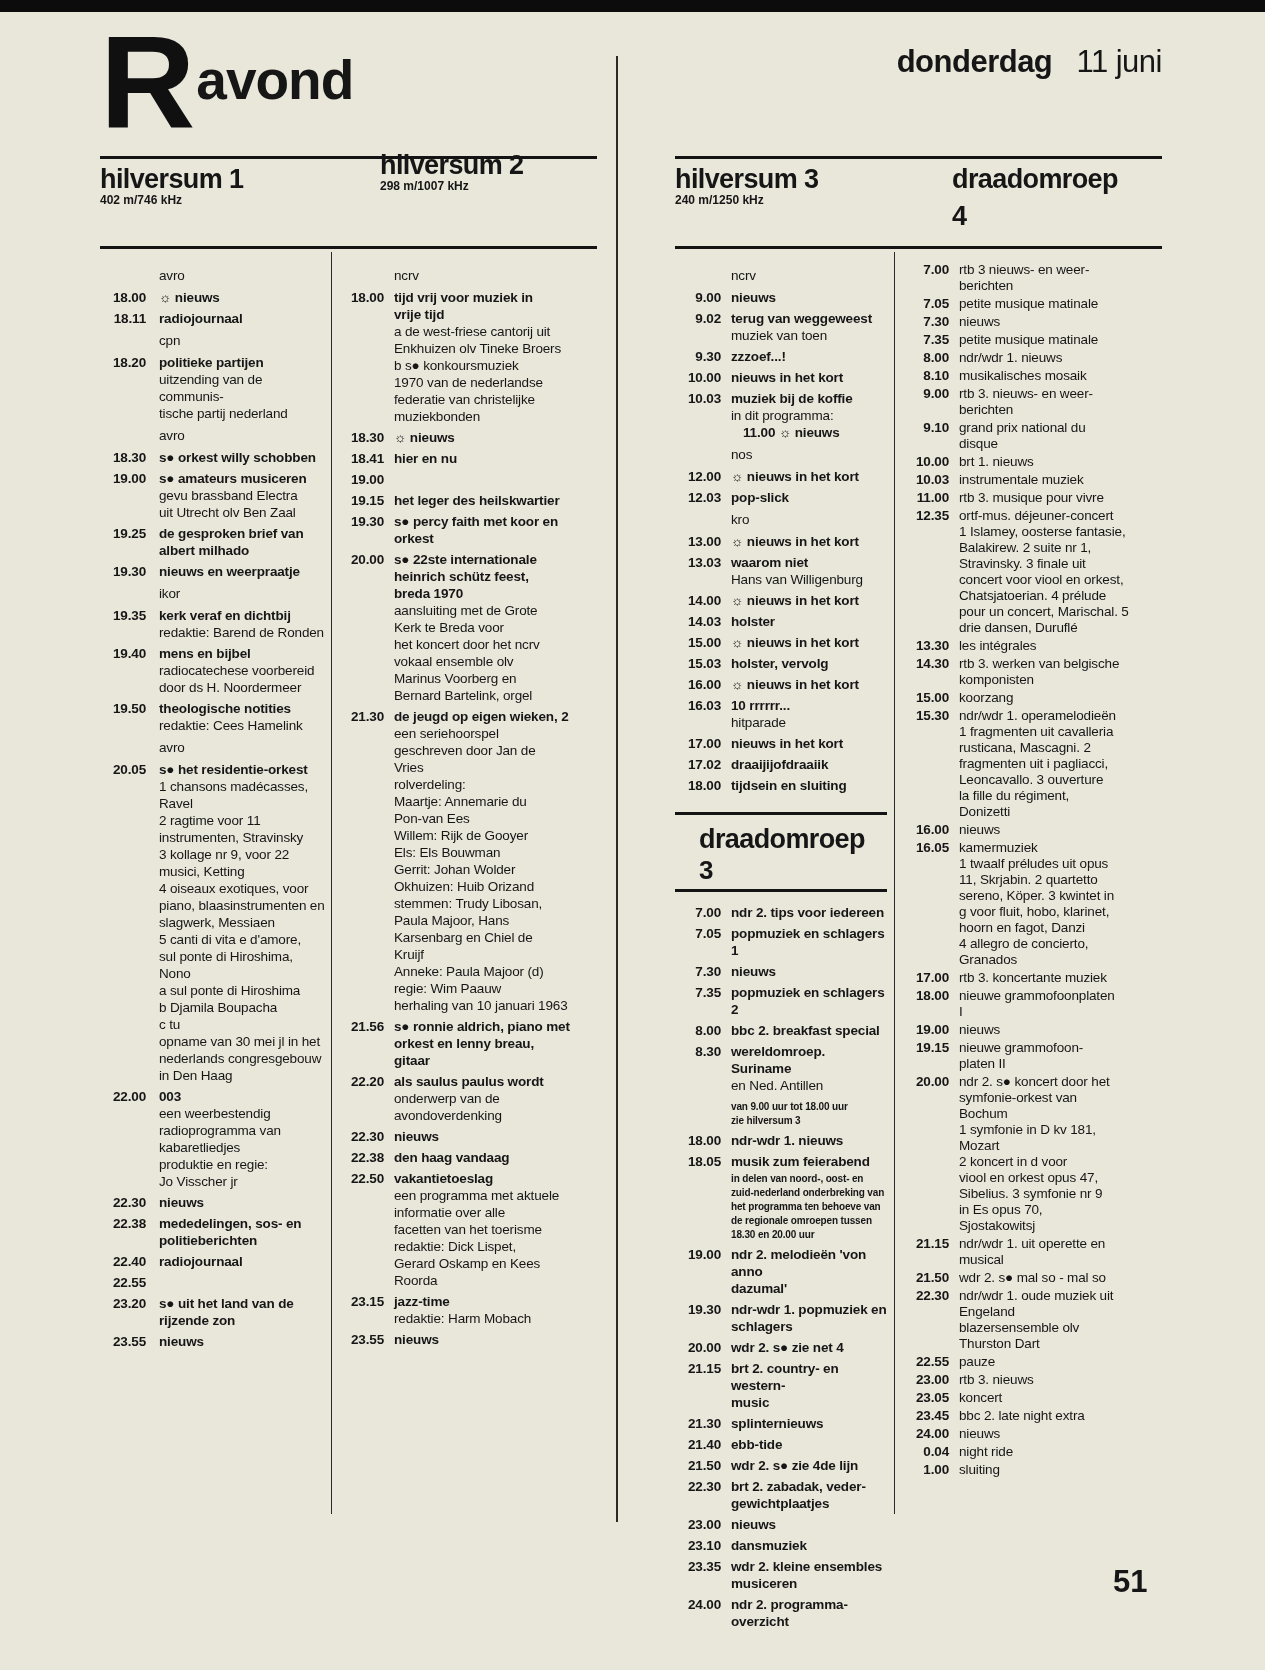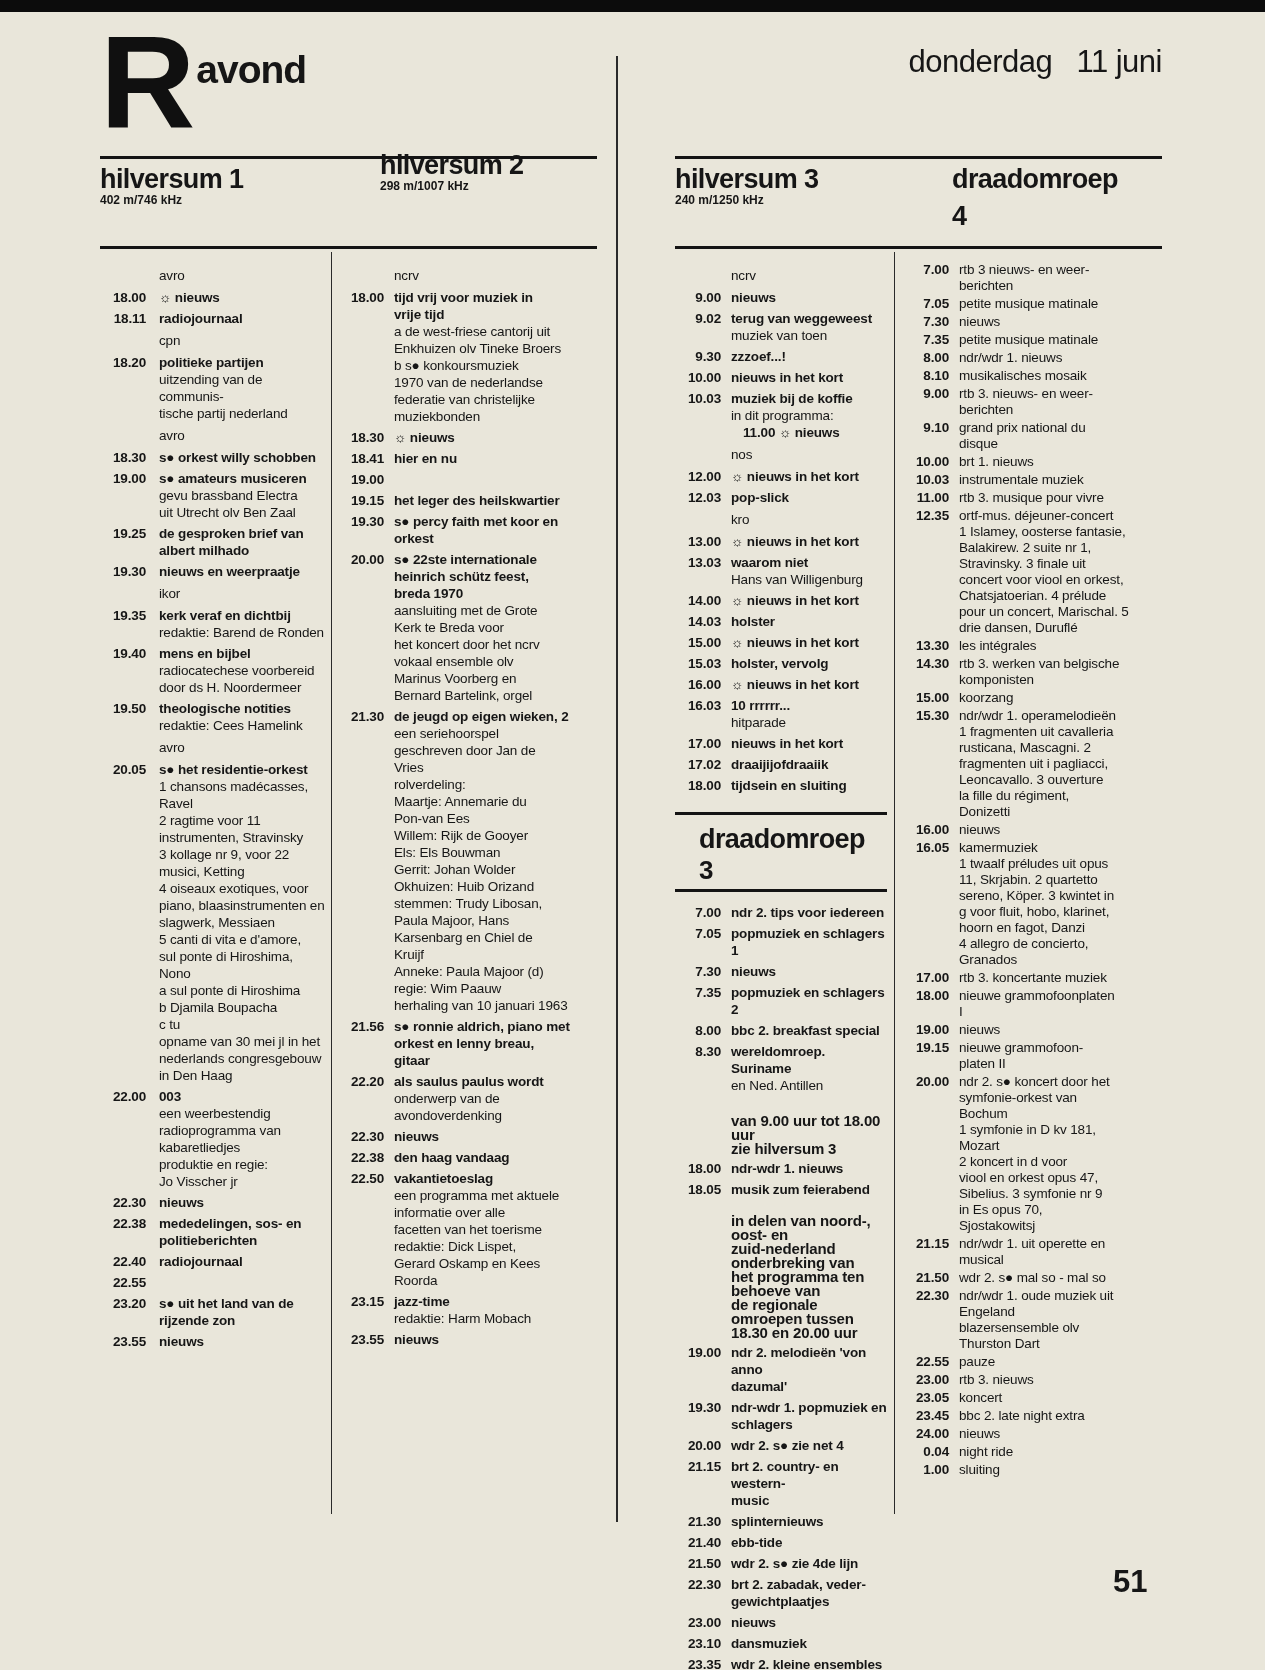--- a/index.html
+++ b/index.html
@@ -6,45 +6,45 @@
   html,body { background:#8a8a84; }
   .page {
     position:relative; width:1265px; height:1670px; margin:0 auto;
     background:#e9e6da; color:#161616; overflow:hidden;
     font-family:"Liberation Sans", sans-serif;
   }
   .topbar { position:absolute; left:0; top:0; width:100%; height:12px; background:#0c0c0c; }
 
   .brand { position:absolute; left:100px; top:28px; display:flex; align-items:flex-start; }
   .big-r { font-size:132px; font-weight:900; line-height:0.82; letter-spacing:-5px; color:#101010; }
-  .avond { font-size:39px; font-weight:800; letter-spacing:-1px; margin-left:6px; margin-top:20px; }
+  .avond { font-size:55px; font-weight:800; letter-spacing:-1px; margin-left:6px; margin-top:20px; }
 
   .date { position:absolute; top:44px; right:103px; font-size:31px; letter-spacing:-0.5px; }
-  .date .d1 { font-weight:400; }
+  .date .d1 { font-weight:700; }
   .date .d2 { font-weight:400; margin-left:16px; }
 
   .rule { position:absolute; background:#141414; }
   .vrule { position:absolute; background:#2a2a2a; }
 
   .colhead { position:absolute; }
   .colhead h2 { font-size:27px; font-weight:800; letter-spacing:-0.6px; line-height:1; }
   .colhead .freq { font-size:12px; font-weight:700; letter-spacing:0; }
   .colhead .freq:empty { display:none; }
   .colhead .bignum { font-size:27px; font-weight:800; margin-top:8px; }
   .colhead .bignum:empty { display:none; }
 
   .colbody { position:absolute; font-size:13.5px; line-height:17px; letter-spacing:-0.15px; }
   .entry { display:flex; margin-bottom:4px; }
   .t { width:46px; flex:none; font-weight:700; text-align:right; }
   .b { flex:1; margin-left:10px; min-width:0; }
   .c0 .b { margin-left:13px; }
   .title { font-weight:700; white-space:pre-line; }
   .desc { white-space:pre-line; }
   .boldline { font-weight:700; padding-left:12px; }
-  .note { font-weight:700; font-size:15px; line-height:14px; white-space:pre-line; margin-top:16px; }
+  .note { font-weight:700; font-size:10px; line-height:14px; white-space:pre-line; margin-top:2px; }
   .net { margin:5px 0 5px 56px; }
   .c0 .net { margin-left:59px; }
   .c3 { line-height:16px; }
   .c3 .entry { margin-bottom:2px; }
 
   .subhead {
     border-top:3px solid #141414; border-bottom:3px solid #141414;
     margin:18px 0 12px 0; padding:10px 0 10px 24px;
   }
   .subhead-title { font-size:27px; font-weight:800; letter-spacing:-0.6px; line-height:1.05; }

